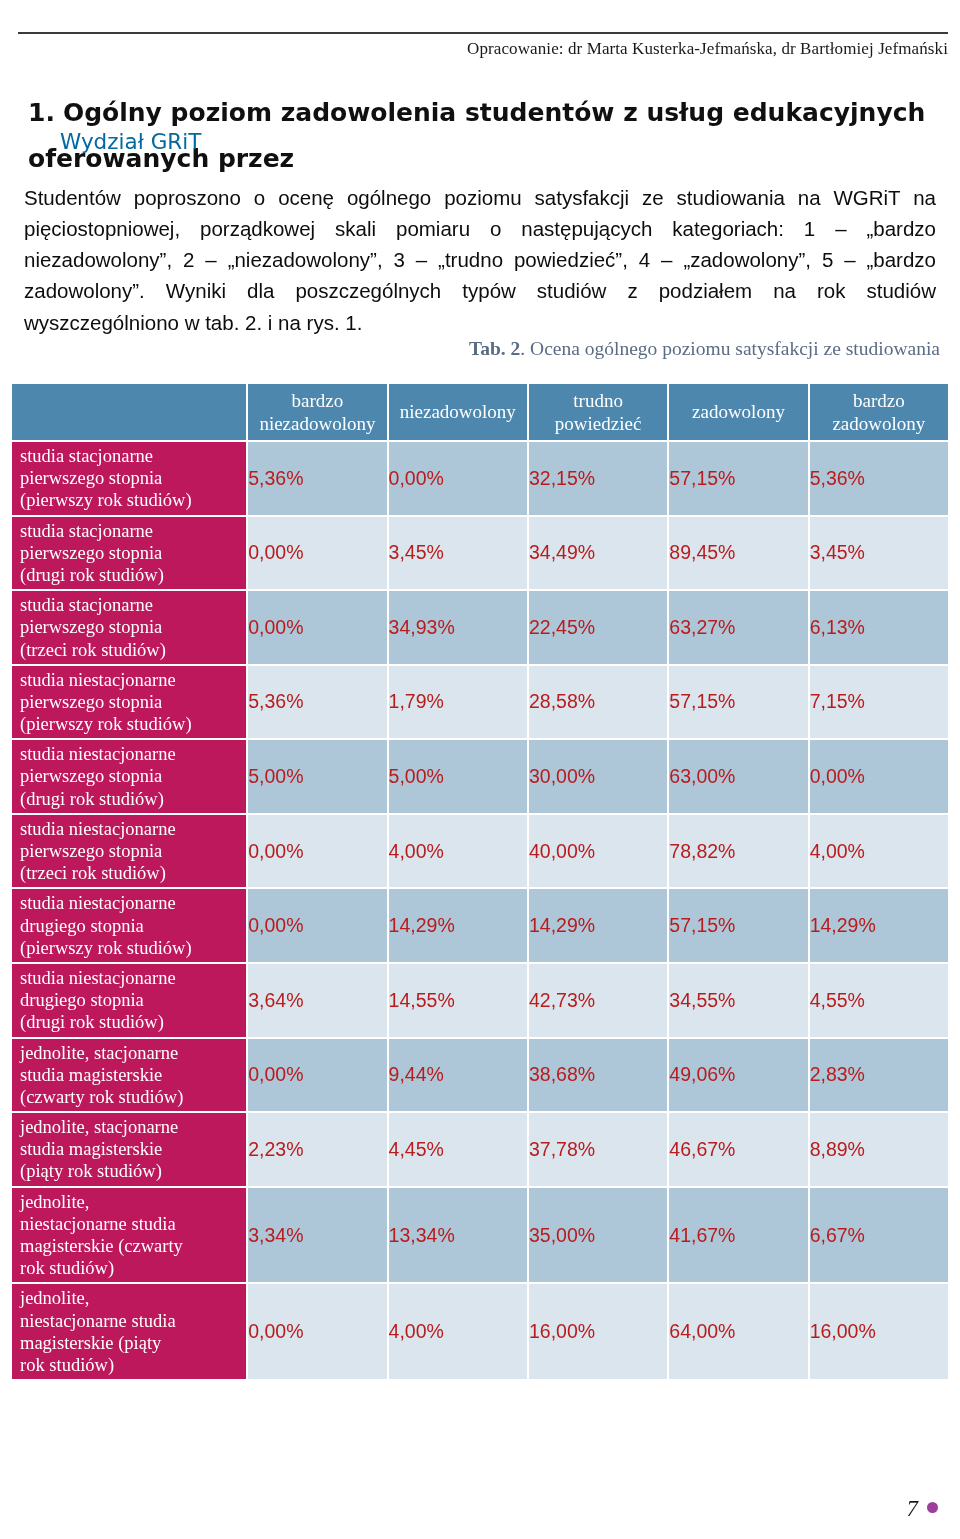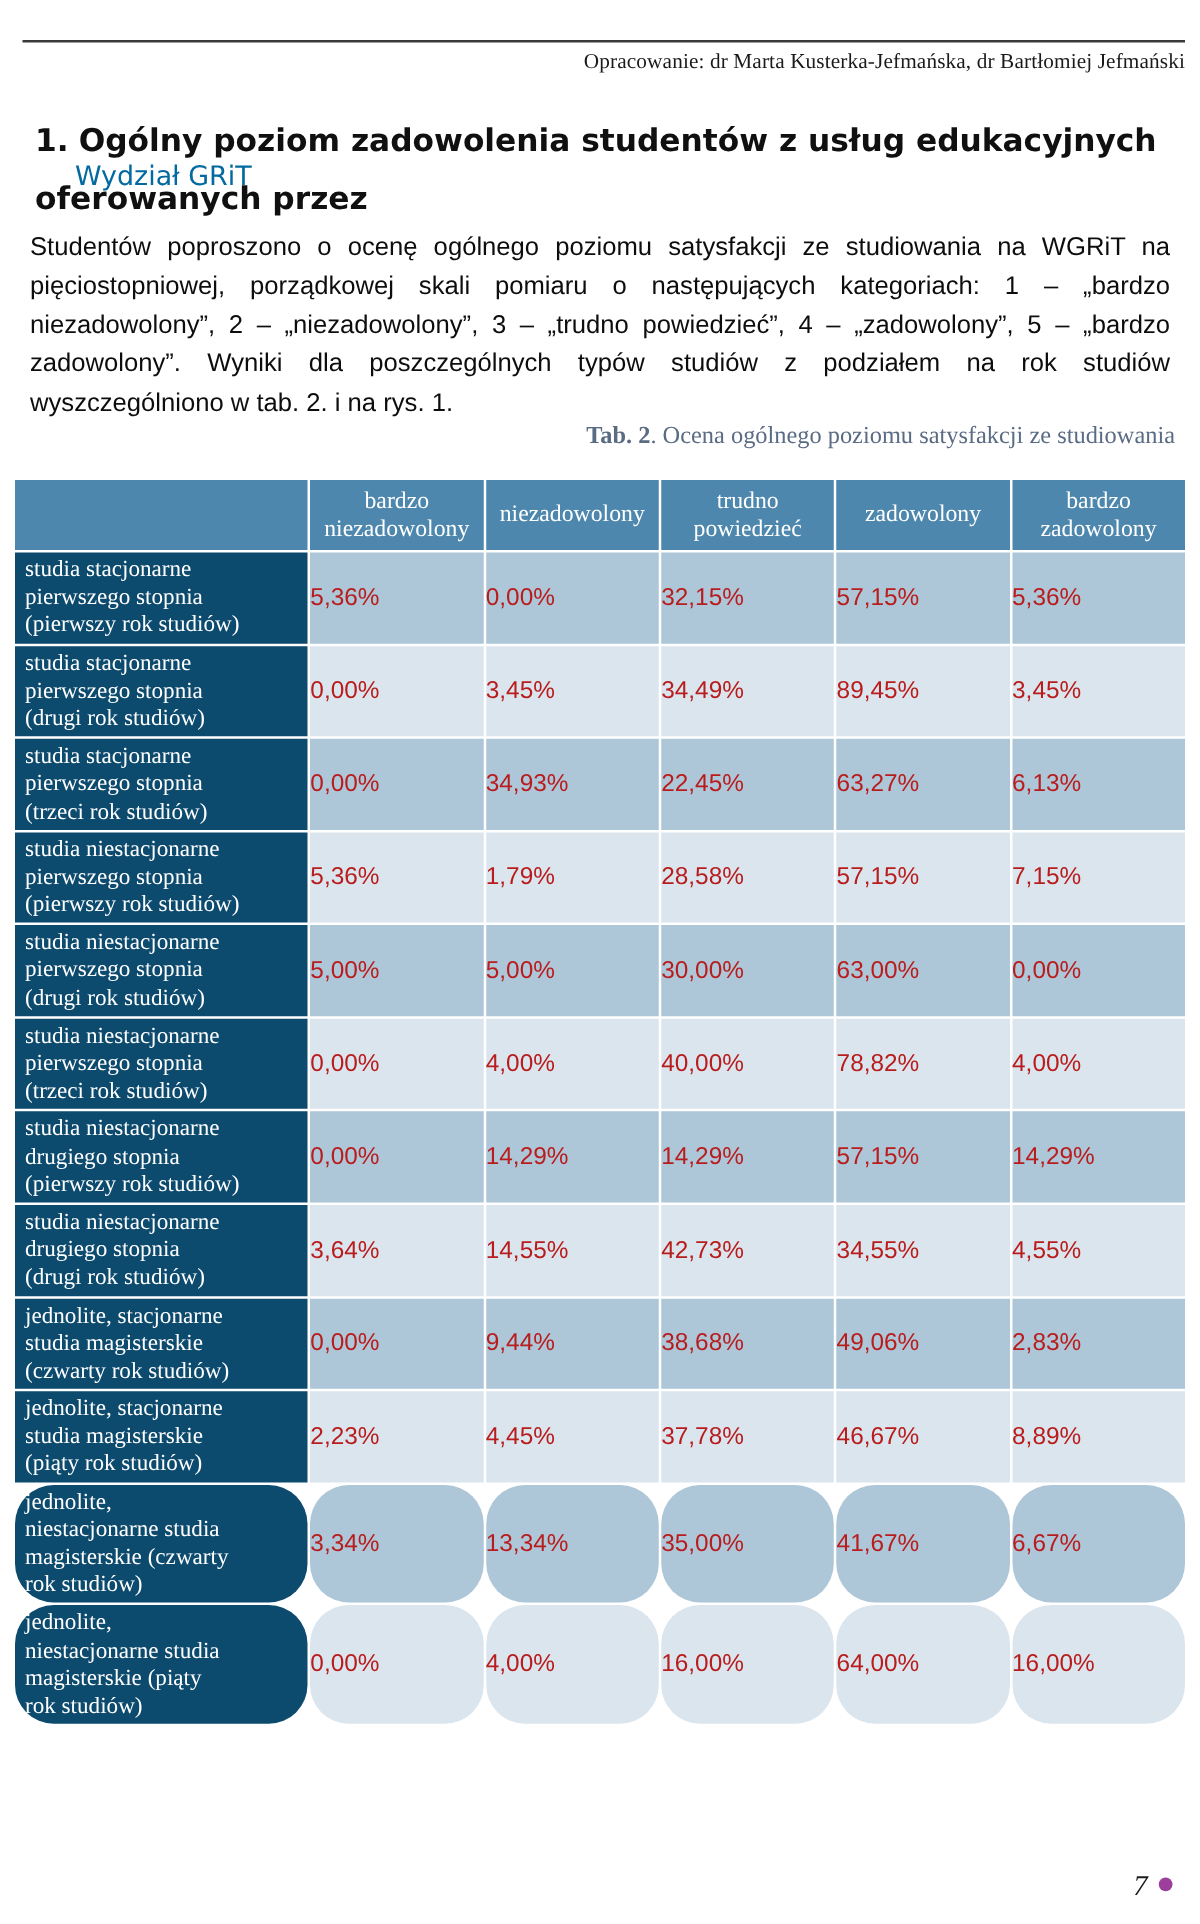--- a/index.html
+++ b/index.html
@@ -110,42 +110,42 @@
     height: 56px;
     padding: 2px 4px;
   }
   thead th.corner {
     background: #4e87ad;
   }
   .c-label { width: 232px; }
   .c-data  { width: 137px; }
 
   tbody th.rowlab {
-    background: #0c4a6e;
+    background: #be185d;
     color: #ffffff;
     font-family: "Liberation Serif", serif;
     font-weight: 400;
     font-size: 18.5px;
     line-height: 1.2;
     text-align: left;
     vertical-align: middle;
     padding: 3px 4px 3px 8px;
   }
   tbody td.val {
     font-family: Liberation Sans, sans-serif;
     font-size: 19.5px;
     color: #b91c1c;
     text-align: left;
     vertical-align: middle;
   }
   tbody tr.odd td.val  { background: #adc6d8; }
   tbody tr.even td.val { background: #dbe5ee; }
 
   tbody tr.h3 th.rowlab, tbody tr.h3 td.val { height: 70px; }
-  tbody tr.h4 th.rowlab, tbody tr.h4 td.val { height: 89px; border-radius: 31px; }
+  tbody tr.h4 th.rowlab, tbody tr.h4 td.val { height: 89px; }
 
   
   .page-num {
     position: absolute;
     right: 42px; bottom: 17px;
     font-family: "Liberation Serif", serif;
     font-style: italic;
     font-size: 23px;
     color: #1a1a1a;
   }

